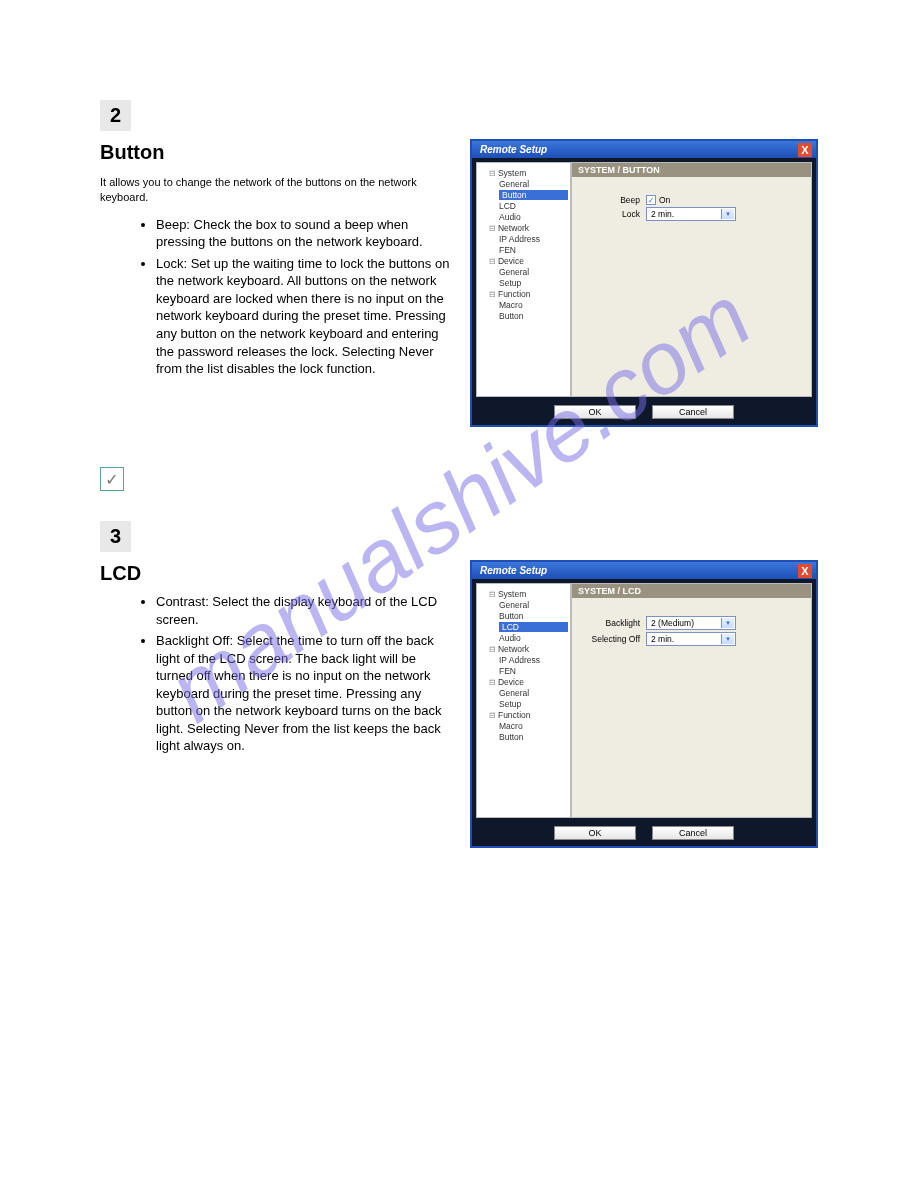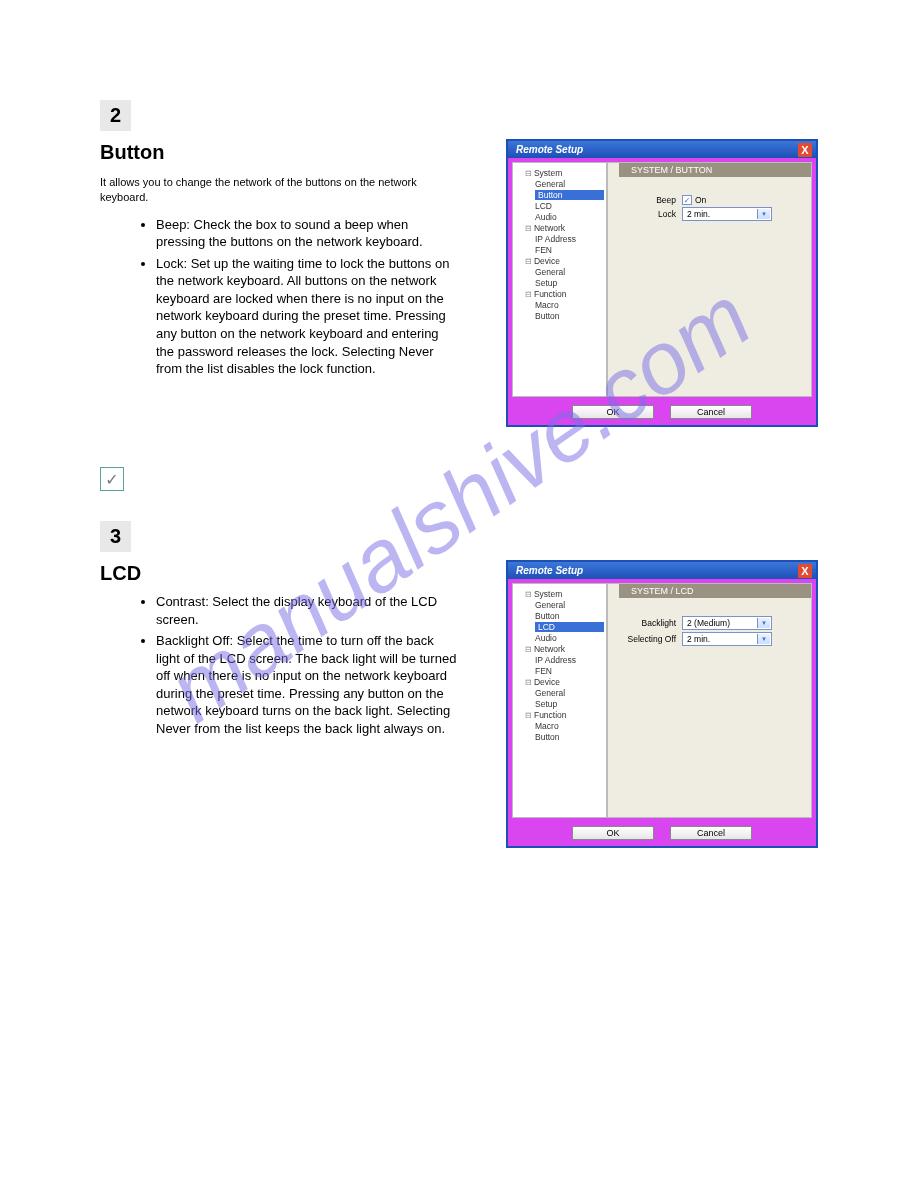--- a/index.html
+++ b/index.html
@@ -1,35 +1,35 @@
 <!DOCTYPE html>
 <html><head>
 <meta charset="utf-8">
 <style>
 body { margin:0; padding:0; background:#fff; font-family:Arial,Helvetica,sans-serif; width:918px; }
 .page-container { width:918px; padding:80px 100px 120px 100px; box-sizing:border-box; position:relative; }
 .section-number-row { display:flex; align-items:center; margin:0 0 8px 0; }
 .section-number { font-size:20px; font-weight:bold; color:#000; background:#e8e8e8; padding:4px 10px; }
 .body-text { font-size:11px; color:#000; line-height:1.35; }
 .float-img { float:right; margin-left:20px; margin-bottom:20px; }
-.dlg-window { width:312px; border:2px solid #1e4fb7; background:#d946ef; font-size:9px; box-sizing:border-box; }
+.dlg-window { width:348px; border:2px solid #1e4fb7; background:#0f172a; font-size:9px; box-sizing:border-box; }
 .dlg-titlebar { display:flex; align-items:center; justify-content:space-between;
   background:linear-gradient(#3b77d9,#1e4fb7); color:#fff; font-weight:bold; font-style:italic;
   padding:3px 4px 3px 8px; height:17px; box-sizing:border-box; }
 .dlg-title-text { font-size:10px; }
 .dlg-close { width:14px; height:14px; background:#e24a32; color:#fff; text-align:center; line-height:14px;
   font-style:normal; font-weight:bold; font-size:11px; cursor:pointer; }
 .dlg-body { display:flex; padding:4px; }
 .tree-pane { width:95px; background:#fff; border:1px solid #bbb; padding:4px 2px; box-sizing:border-box; height:235px; }
 .tree-pane ul { list-style:none; margin:0; padding-left:10px; font-size:8.5px; color:#333; }
 .tree-pane ul li { margin:1px 0; white-space:nowrap; }
 .tree-root > li > span::before { content:"⊟ "; color:#888; font-size:8px; }
 .tree-leaf.selected { background:#3a6fd8; color:#fff; padding:0 3px; }
 .content-pane { flex:1; background:#efece2; border:1px solid #bbb; box-sizing:border-box; height:235px; }
-.content-header { background:#9a9280; color:#fff; font-weight:normal; font-size:9px; padding:2px 12px;margin-left:11px; }
+.content-header { background:#9a9280; color:#fff; font-weight:bold; font-size:9px; padding:2px 6px; }
 .form-rows { padding:16px 8px; }
 .form-row { display:flex; align-items:center; margin:2px 0; font-size:8.5px; }
 .form-row-label { width:60px; text-align:right; padding-right:6px; }
 .form-cb-wrap { display:flex; align-items:center; gap:3px; }
 .form-cb { width:10px; height:10px; border:1px solid #7a93c4; background:#fff; box-sizing:border-box;
   display:inline-flex; align-items:center; justify-content:center; font-size:8px; color:#3a6fd8; }
 .form-select { flex:1; max-width:90px; background:#fff; border:1px solid #7a93c4; padding:1px 14px 1px 4px;
   position:relative; font-size:8.5px; box-sizing:border-box; }
 .form-select-arrow { position:absolute; right:1px; top:1px; bottom:1px; width:12px;
   background:linear-gradient(#eaf2ff,#c9ddff); border-left:1px solid #7a93c4;

